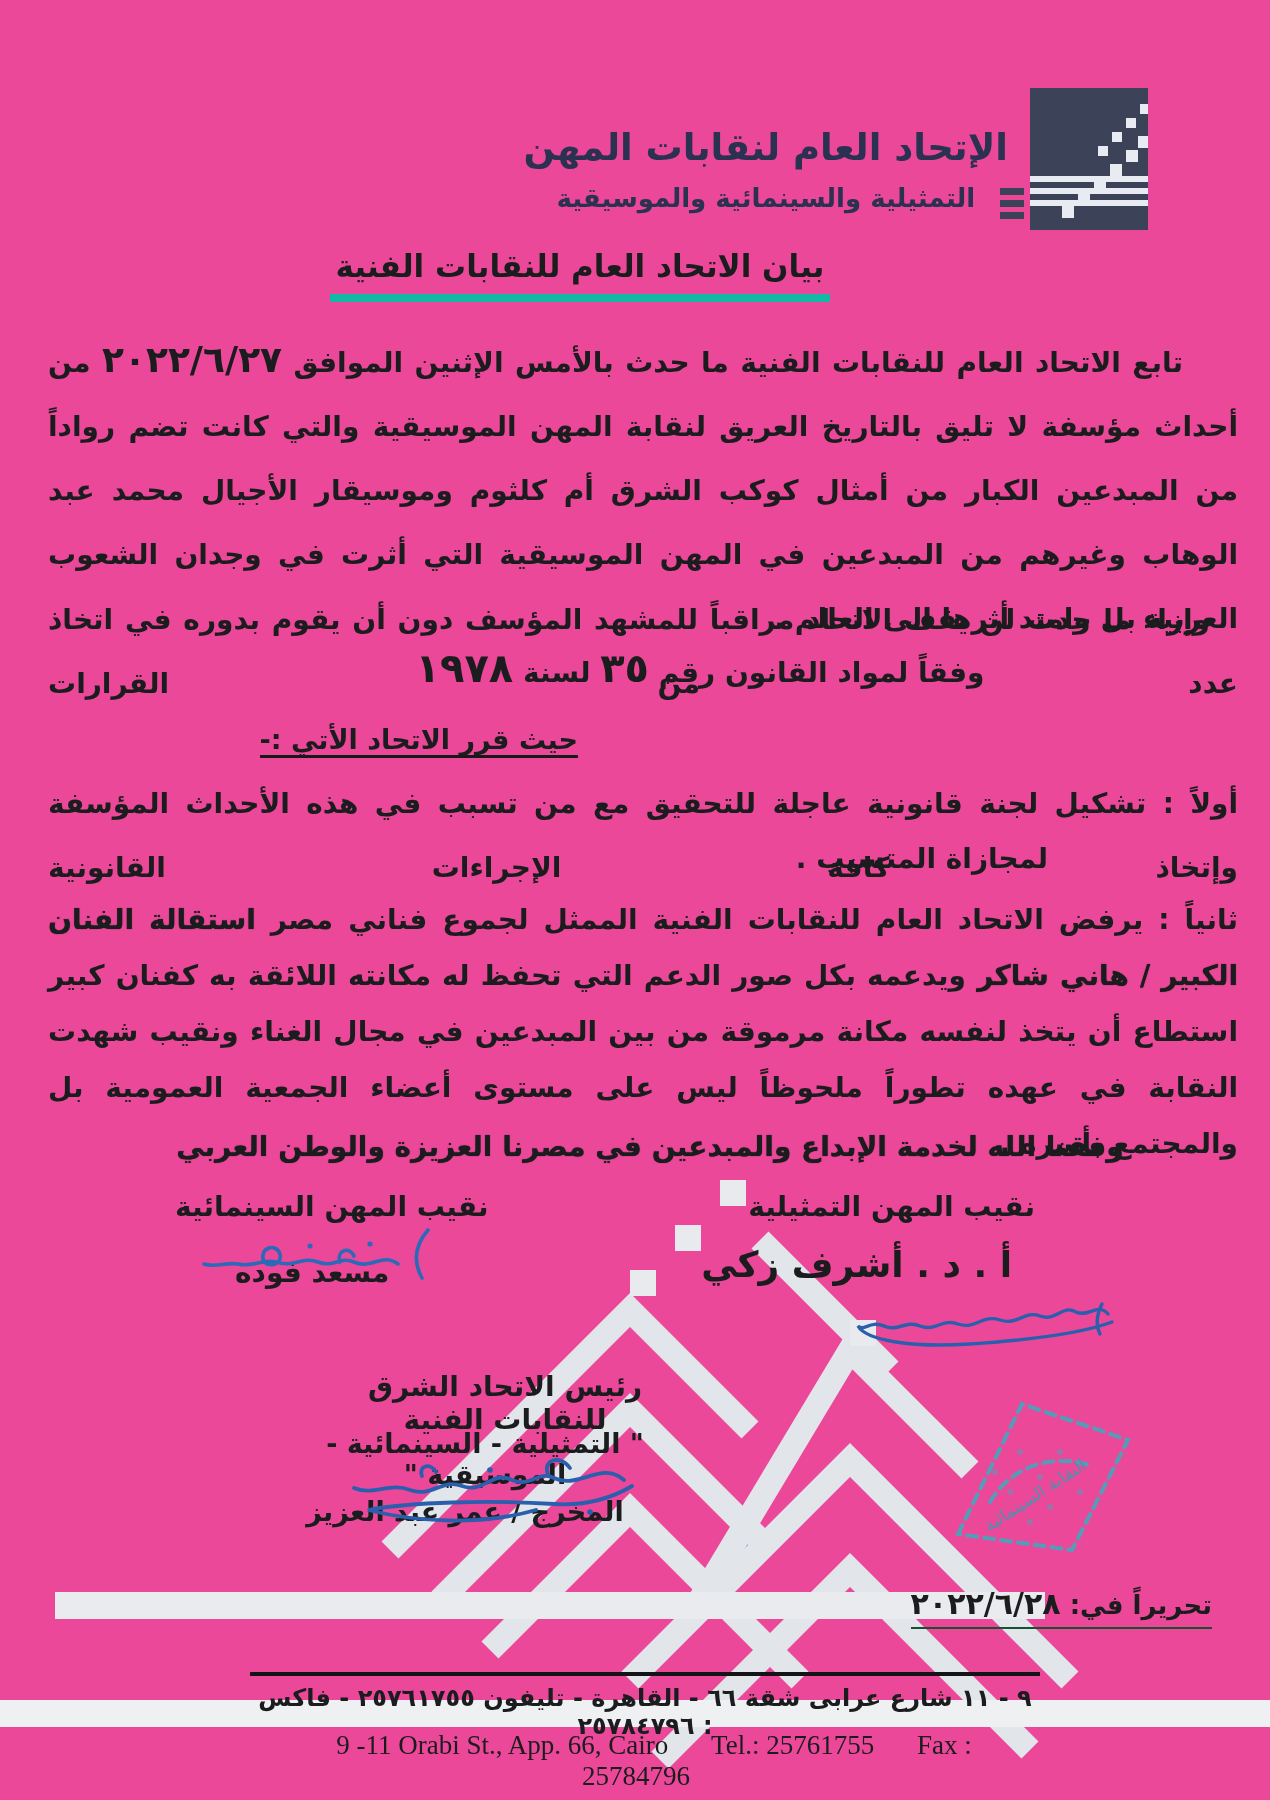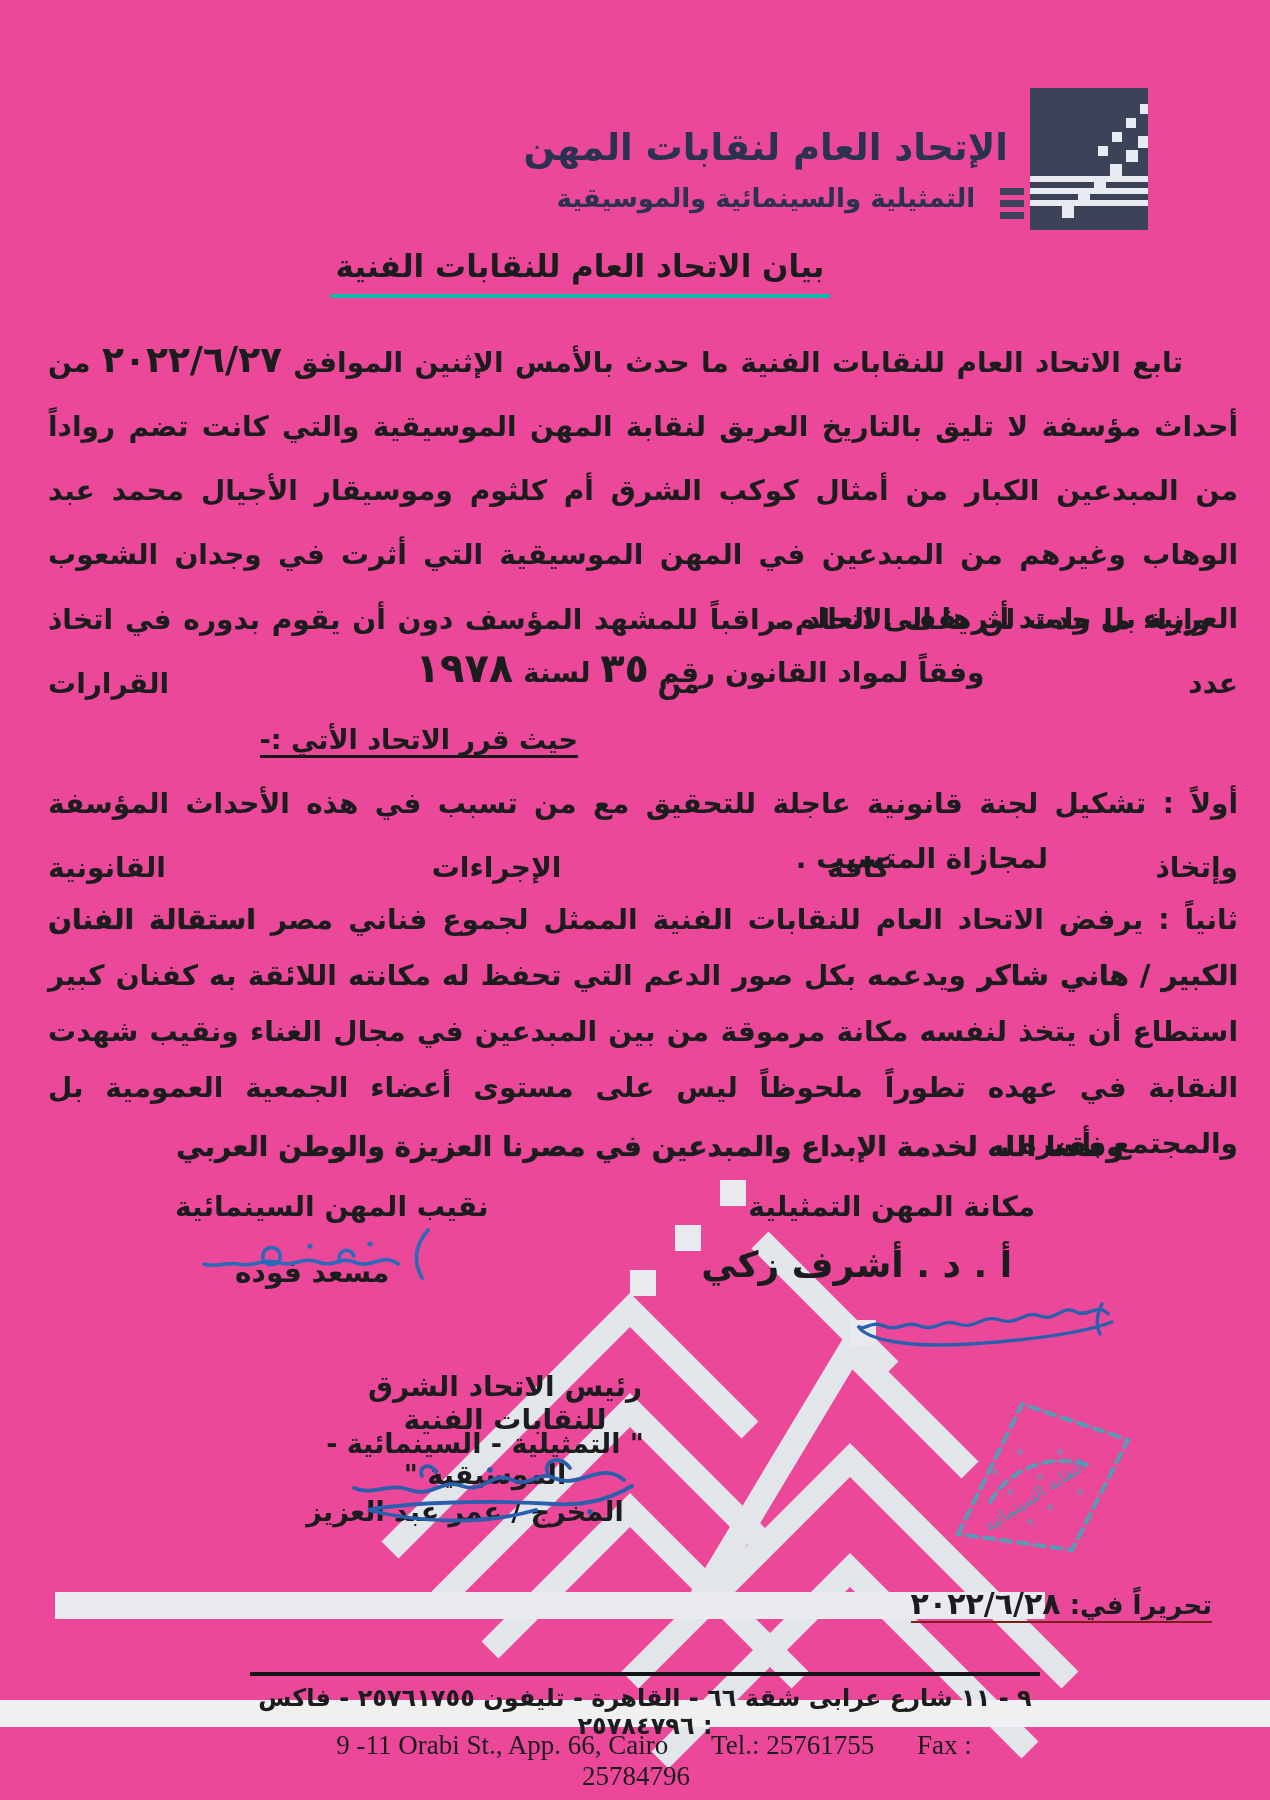--- a/index.html
+++ b/index.html
@@ -13,21 +13,21 @@
     font-family:"DejaVu Sans", sans-serif;
     color:#1b1c1e;
   }
   
   .logo-svg{position:absolute;top:88px;left:1000px;width:148px;height:142px;z-index:3;}
   .org-names{position:absolute;top:126px;right:262px;text-align:left;z-index:3;color:#2b3150;}
   .org-name-1{font-size:37px;font-weight:800;letter-spacing:0;}
   .org-name-2{font-size:26px;font-weight:800;margin-top:14px;text-align:center;}
   
   .title-wrap{position:absolute;top:248px;left:320px;width:520px;text-align:center;z-index:2;}
-  .title-text{display:inline-block;font-size:31px;font-weight:800;border-bottom:4px solid #14b8a6;padding:0 6px 10px 6px;}
+  .title-text{display:inline-block;font-size:31px;font-weight:800;border-bottom:8px solid #14b8a6;padding:0 6px 10px 6px;}
   
   .body-block{position:absolute;right:32px;left:48px;z-index:2;font-size:28px;font-weight:700;line-height:64px;text-align:justify;}
   .p1{top:300px;text-indent:55px;}
   .p2-line1{top:588px;text-align:justify;text-align-last:justify;text-indent:28px;white-space:normal;}
   .law-line{position:absolute;top:645px;left:175px;right:45px;text-align:center;z-index:2;font-size:28px;font-weight:700;}
   .big-num{font-size:40px;font-weight:800;letter-spacing:2px;}
   .p1 .big-num{font-size:36px;}
   .decision-heading{position:absolute;top:724px;right:692px;z-index:2;font-size:27px;font-weight:800;border-bottom:3px solid #17181a;padding-bottom:0;white-space:nowrap;}
   .item1-line1{top:772px;text-align:justify;text-align-last:justify;}
   .item1-line2{position:absolute;top:842px;right:222px;z-index:2;font-size:28px;font-weight:700;white-space:nowrap;}
@@ -42,21 +42,21 @@
   .sig-name-left{position:absolute;top:1256px;left:235px;font-size:28px;font-weight:800;z-index:2;}
   .sig-svg{position:absolute;z-index:4;}
   .sig-ashraf{top:1292px;right:150px;}
   .sig-mosaad{top:1216px;left:190px;}
   .sig-omar{top:1452px;left:340px;}
   .pres-title{position:absolute;top:1370px;left:315px;width:380px;text-align:center;font-size:28px;font-weight:800;z-index:2;}
   .pres-quote{position:absolute;top:1428px;left:280px;width:410px;text-align:center;font-size:27px;font-weight:800;z-index:2;}
   .pres-name{position:absolute;top:1496px;left:300px;width:330px;text-align:center;font-size:27px;font-weight:800;z-index:2;}
   .stamp-svg{position:absolute;top:1382px;left:930px;width:215px;height:190px;z-index:4;opacity:.85;}
   
-  .date-line{position:absolute;top:1586px;right:58px;z-index:2;font-size:26px;font-weight:800;border-bottom:2px solid #7f1d1d;white-space:nowrap;text-align:center;}
+  .date-line{position:absolute;top:1586px;right:58px;z-index:2;font-size:26px;font-weight:800;border-bottom:2px solid #14532d;padding-bottom:6px;white-space:nowrap;text-align:center;}
   .date-line .big-num{font-size:30px;}
   
   .wm-svg{position:absolute;top:1120px;left:330px;width:760px;height:660px;z-index:0;}
   .wm-band1{position:absolute;top:1592px;left:55px;width:990px;height:27px;background:#e9ebee;z-index:0;}
   .wm-band2{position:absolute;top:1700px;left:0;width:1270px;height:27px;background:#eef0f2;z-index:0;}
   
   .footer-rule{position:absolute;top:1672px;left:250px;width:790px;height:4px;background:#131416;z-index:2;}
   .footer-ar{position:absolute;top:1684px;left:250px;width:790px;text-align:center;font-size:24px;font-weight:800;z-index:2;}
   .footer-en{position:absolute;top:1730px;left:255px;width:780px;text-align:center;direction:ltr;font-family:"Liberation Serif", serif;font-size:27px;z-index:2;}
   .footer-en span{margin:0 18px;}
@@ -125,21 +125,21 @@
 
   <div class="decision-heading">حيث قرر الاتحاد الأتي :-</div>
 
   <div class="body-block item1-line1"><span class="item-label">أولاً :</span><span> تشكيل لجنة قانونية عاجلة للتحقيق مع من تسبب في هذه الأحداث المؤسفة وإتخاذ كافة الإجراءات القانونية</span></div>
   <div class="item1-line2">لمجازاة المتسبب .</div>
 
   <p class="body-block item2"><span class="item-label">ثانياً :</span><span> يرفض الاتحاد العام للنقابات الفنية الممثل لجموع فناني مصر </span><span class="hl">استقالة الفنان الكبير / هاني شاكر</span><span> ويدعمه بكل صور الدعم التي تحفظ له مكانته اللائقة به كفنان كبير استطاع أن يتخذ لنفسه مكانة مرموقة من بين المبدعين في مجال الغناء ونقيب شهدت النقابة في عهده تطوراً ملحوظاً ليس على مستوى أعضاء الجمعية العمومية بل والمجتمع بأسره .</span></p>
 
   <div class="closing">وفقنا الله لخدمة الإبداع والمبدعين في مصرنا العزيزة والوطن العربي</div>
 
-  <div class="sig-title-right">مكانة المهن التمثيلية</div>
+  <div class="sig-title-right">نقيب المهن التمثيلية</div>
   <div class="sig-title-left">نقيب المهن السينمائية</div>
   <div class="sig-name-right">أ . د . أشرف زكي</div>
   <div class="sig-name-left">مسعد فوده</div>
 
   <svg class="sig-svg sig-ashraf" width="270" height="72" viewBox="0 0 270 72">
     <g stroke="#2a5fae" stroke-width="3.4" fill="none" stroke-linecap="round">
       <path d="M258 22 C248 10 238 26 226 20 C212 12 206 30 190 24 C174 18 168 34 150 28 C132 22 126 38 108 32 C92 26 86 40 70 34 C56 28 48 40 34 34"></path>
       <path d="M34 34 C20 28 14 40 8 34 C16 48 60 56 120 52 C180 48 230 42 262 30"></path>
       <path d="M252 12 C246 24 246 34 250 42"></path>
     </g>

